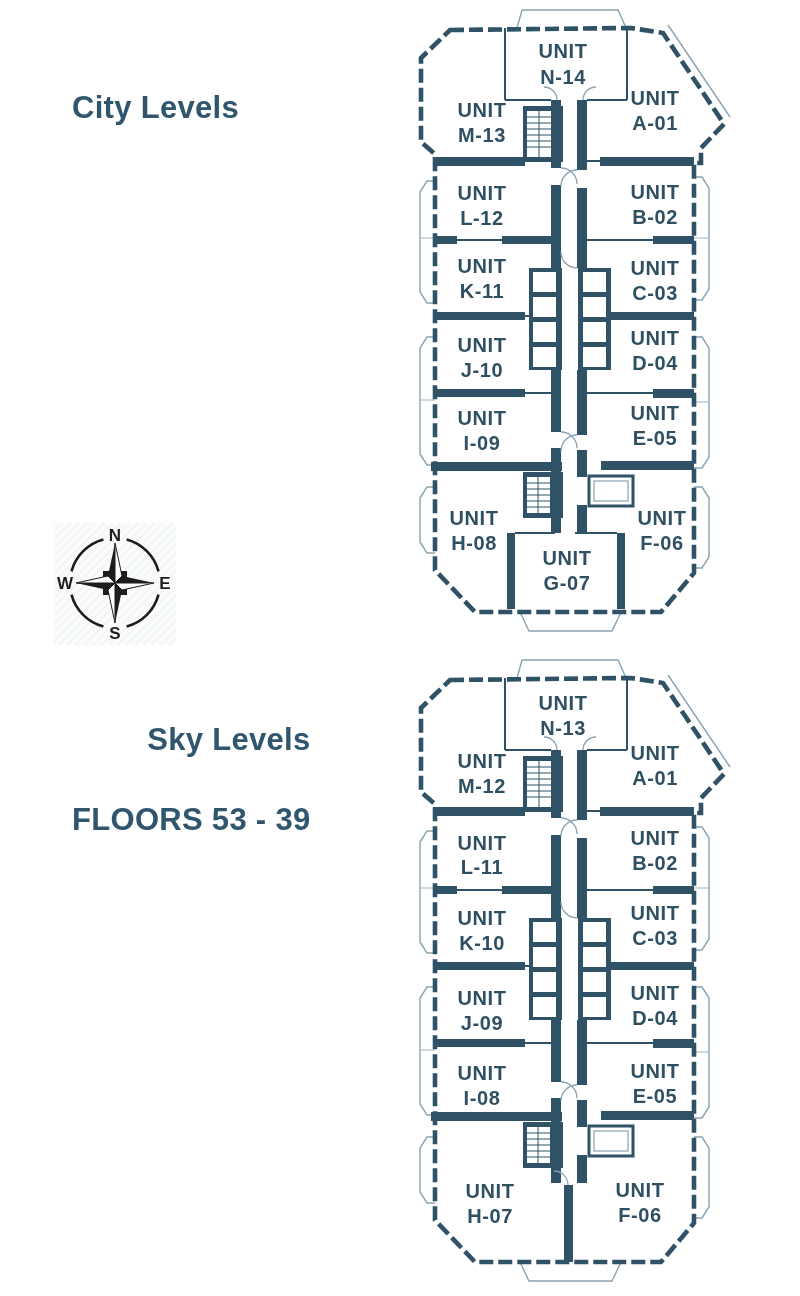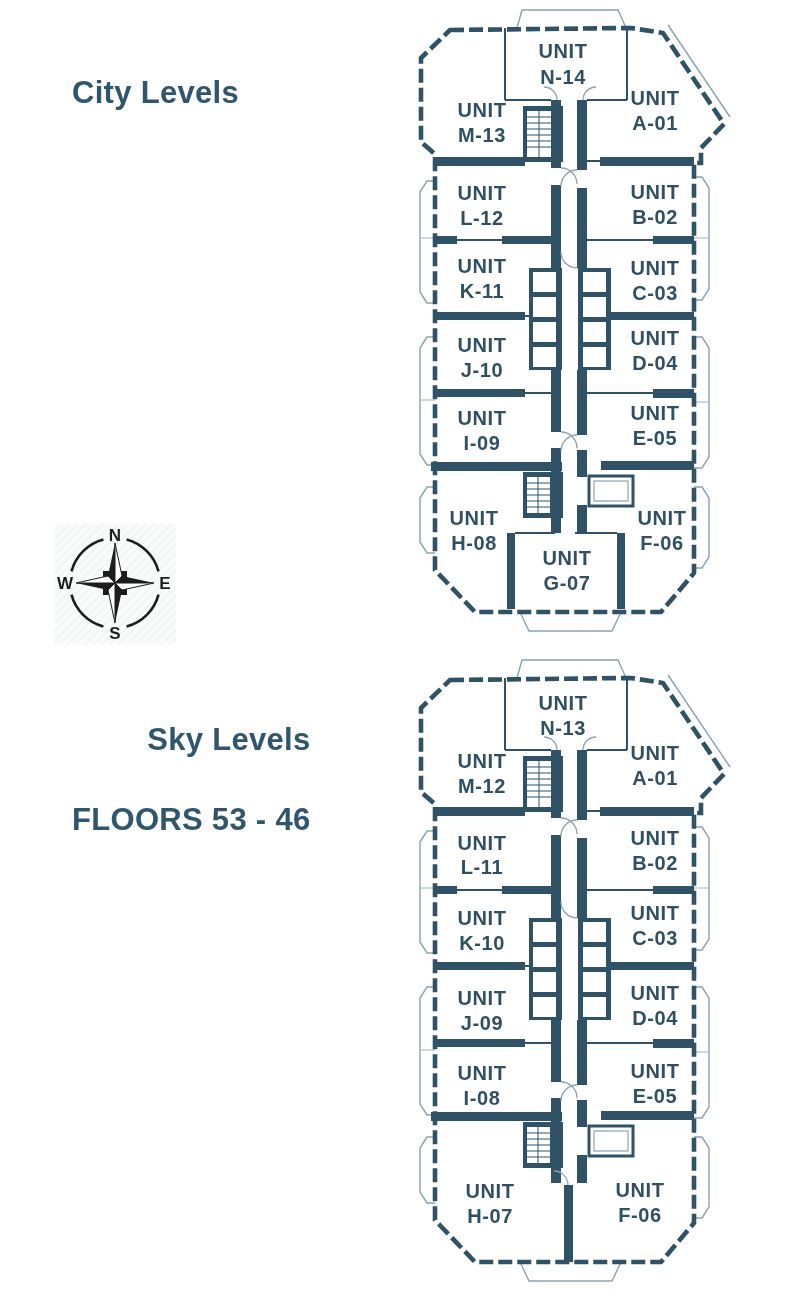--- a/index.html
+++ b/index.html
@@ -23,27 +23,27 @@
   .arc{fill:none;stroke:#8aa2b2;stroke-width:1.3;}
   .car{fill:#ffffff;}
   .svc{fill:#ffffff;stroke:#2f5267;stroke-width:3;}
   .svci{fill:none;stroke:#8aa2b2;stroke-width:1.2;}
 </style>
 </head>
 <body>
 
 <div class="canvas">
 
-  <div class="section-title" style="top:33px;">
+  <div class="section-title" style="top:48px;">
     <div>City Levels</div>
   </div>
 
   <div class="section-title" style="top:680px;text-align:right;">
     <div>Sky Levels</div>
-    <div>FLOORS 53 - 46</div>
+    <div>FLOORS 53 - 39</div>
   </div>
 
   <svg class="plan" style="top:0;" width="330" height="645" viewBox="0 0 330 645">
 
     <g>
       <path class="balc" d="M112 28 L117 10 L213 10 L221 28"></path>
       <path class="balc" d="M30 181 L22 181 L15 192 L15 292 L22 303 L30 303"></path>
       <line class="balcd" x1="15" y1="238" x2="30" y2="238"></line>
       <path class="balc" d="M30 337 L22 337 L15 348 L15 454 L22 465 L30 465"></path>
       <line class="balcd" x1="15" y1="400" x2="30" y2="400"></line>

